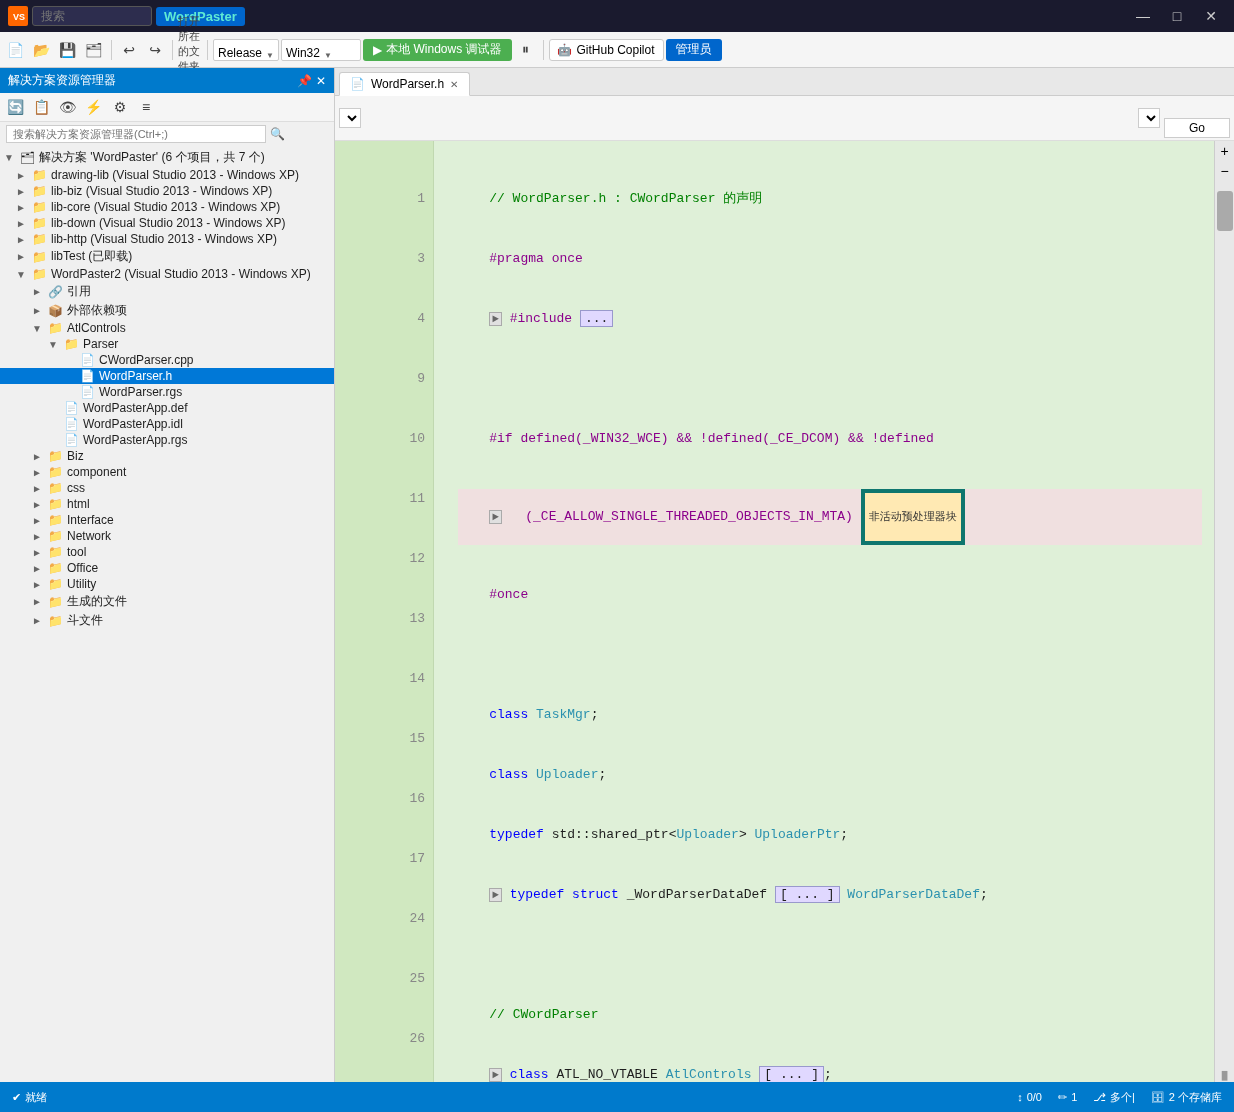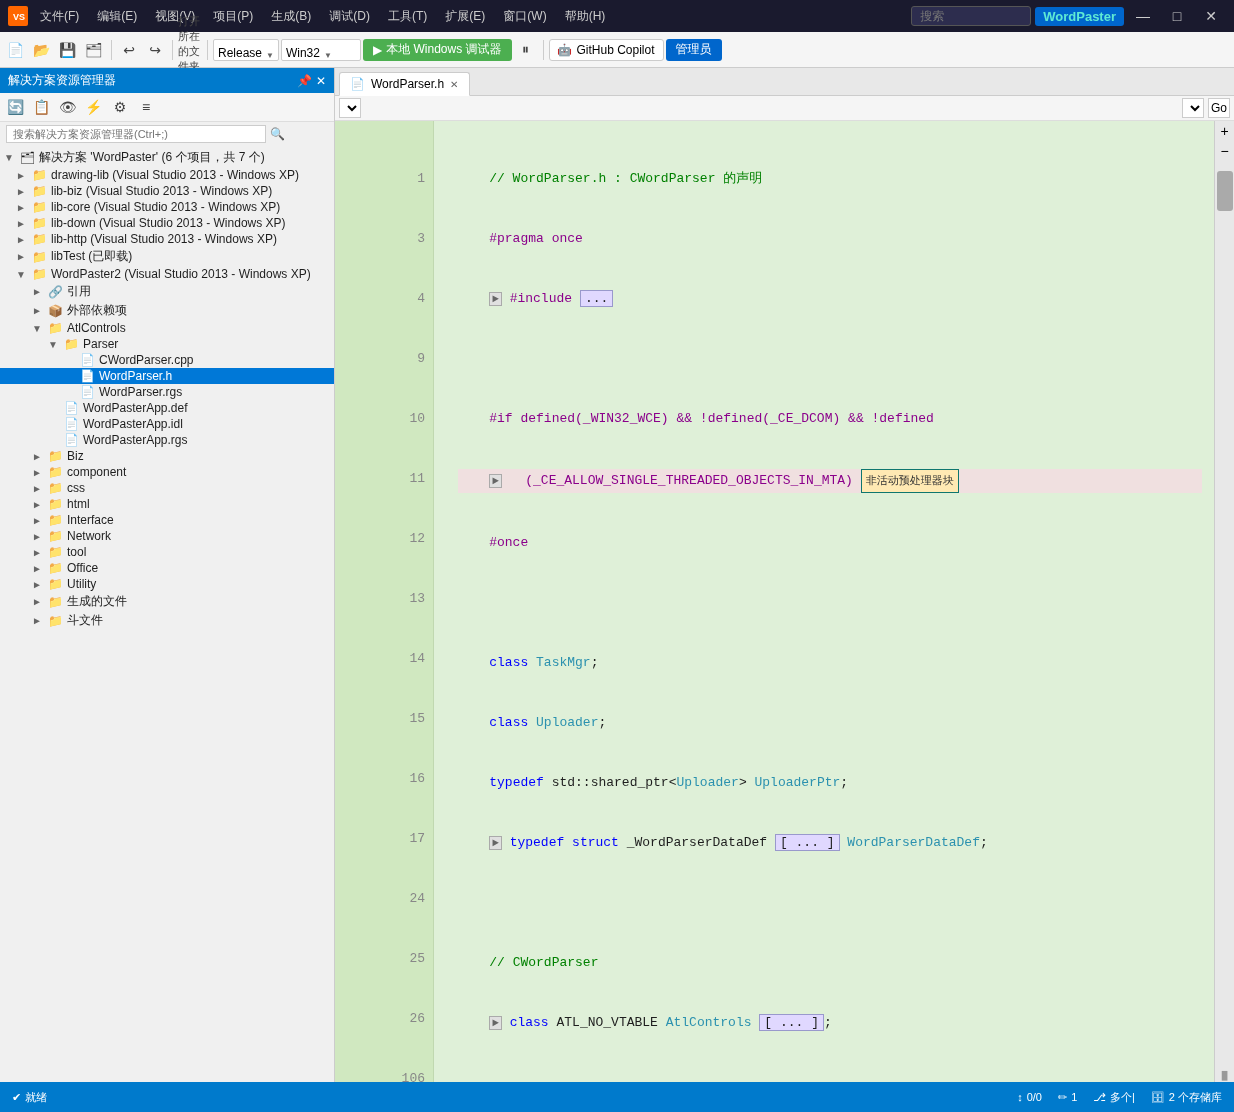--- a/index.html
+++ b/index.html
@@ -54,62 +54,50 @@
     #editor-toolbar { background: #f5f5f5; border-bottom: 1px solid #ddd; display: flex; align-items: center; justify-content: space-between; padding: 2px 4px; }
     #editor-content { flex: 1; overflow: auto; background: #dff0d8; display: flex; }
     #line-numbers { background: #d0e8c0; padding: 8px 8px 8px 12px; color: #888; font-family: 'Courier New', monospace; font-size: 13px; line-height: 20px; border-right: 1px solid #c0d8b0; min-width: 50px; text-align: right; white-space: pre; user-select: none; }
     #code-content { flex: 1; padding: 8px 12px; font-family: 'Courier New', monospace; font-size: 13px; line-height: 20px; white-space: pre; overflow: auto; color: #1e1e1e; position: relative; margin-left: 12px; }
     
     
     .kw { color: #0000ff; }
     .cm { color: #008000; }
     .pp { color: #8B008B; }
     .cls { color: #2b91af; }
-    .tooltip-box { display: inline-block; background: #ffe9b3; border: 1px solid #0f766e; padding: 1px 4px; font-size: 11px; color: #333; }
+    .tooltip-box { display: inline-block; background: #ffe9b3; border: 4px solid #0f766e; padding: 14px 4px; font-size: 11px; color: #333; }
     .code-box { background: #e0d8ff; border: 1px solid #9999cc; padding: 0 4px; display: inline; }
     .fold-marker { color: #666; background: #e0e0e0; border: 1px solid #aaa; padding: 0 2px; cursor: pointer; font-size: 11px; }
     
     
     #bottom-panel { height: 350px; background: #f8f8f8; border-top: 2px solid #007acc; display: flex; flex-direction: column; }
     #bottom-header { background: #007acc; color: white; padding: 3px 8px; display: flex; align-items: center; justify-content: space-between; font-size: 12px; }
     #bottom-toolbar { background: #f5f5f5; border-bottom: 1px solid #ddd; padding: 2px 8px; display: flex; align-items: center; gap: 4px; font-size: 12px; }
     #output-source { border: 1px solid #ccc; padding: 1px 4px; font-size: 12px; background: white; }
     
     
     #status-bar { height: 30px; background: #007acc; display: flex; align-items: center; padding: 0 8px; gap: 8px; color: white; font-size: 11px; position: fixed; bottom: 0; width: 1234px; }
     #status-bar .status-item { display: flex; align-items: center; gap: 4px; padding: 0 4px; }
     
     
     ::-webkit-scrollbar { width: 8px; height: 8px; }
     ::-webkit-scrollbar-track { background: #f1f1f1; }
     ::-webkit-scrollbar-thumb { background: #aaa; border-radius: 4px; }
     
-    #go-btn { background: white; border: 1px solid #ccc; padding: 2px 2px; font-size: 12px; cursor: pointer; }
+    #go-btn { background: white; border: 1px solid #ccc; padding: 2px 24px; font-size: 12px; cursor: pointer; margin-top: 20px; }
   </style>
 </head>
 <body>
 
 <div id="title-bar">
   <div class="app-icon">
     <svg width="16" height="16" viewBox="0 0 16 16">
         <rect width="16" height="16" fill="#ff6600" rx="2"></rect>
         <text x="3" y="12" fill="white" font-size="9" font-weight="bold">VS</text>
       </svg>
-  </div>
-  <div class="menu-bar">
-    <span class="menu-item">文件(F)</span>
-    <span class="menu-item">编辑(E)</span>
-    <span class="menu-item">视图(V)</span>
-    <span class="menu-item">项目(P)</span>
-    <span class="menu-item">生成(B)</span>
-    <span class="menu-item">调试(D)</span>
-    <span class="menu-item">工具(T)</span>
-    <span class="menu-item">扩展(E)</span>
-    <span class="menu-item">窗口(W)</span>
-    <span class="menu-item">帮助(H)</span>
   </div>
   <input class="search-box" placeholder="搜索" style="">
   <span class="app-title">WordPaster</span>
   <div class="win-controls">
     <div class="win-btn">—</div>
     <div class="win-btn">□</div>
     <div class="win-btn close">✕</div>
   </div>
 </div>
 

